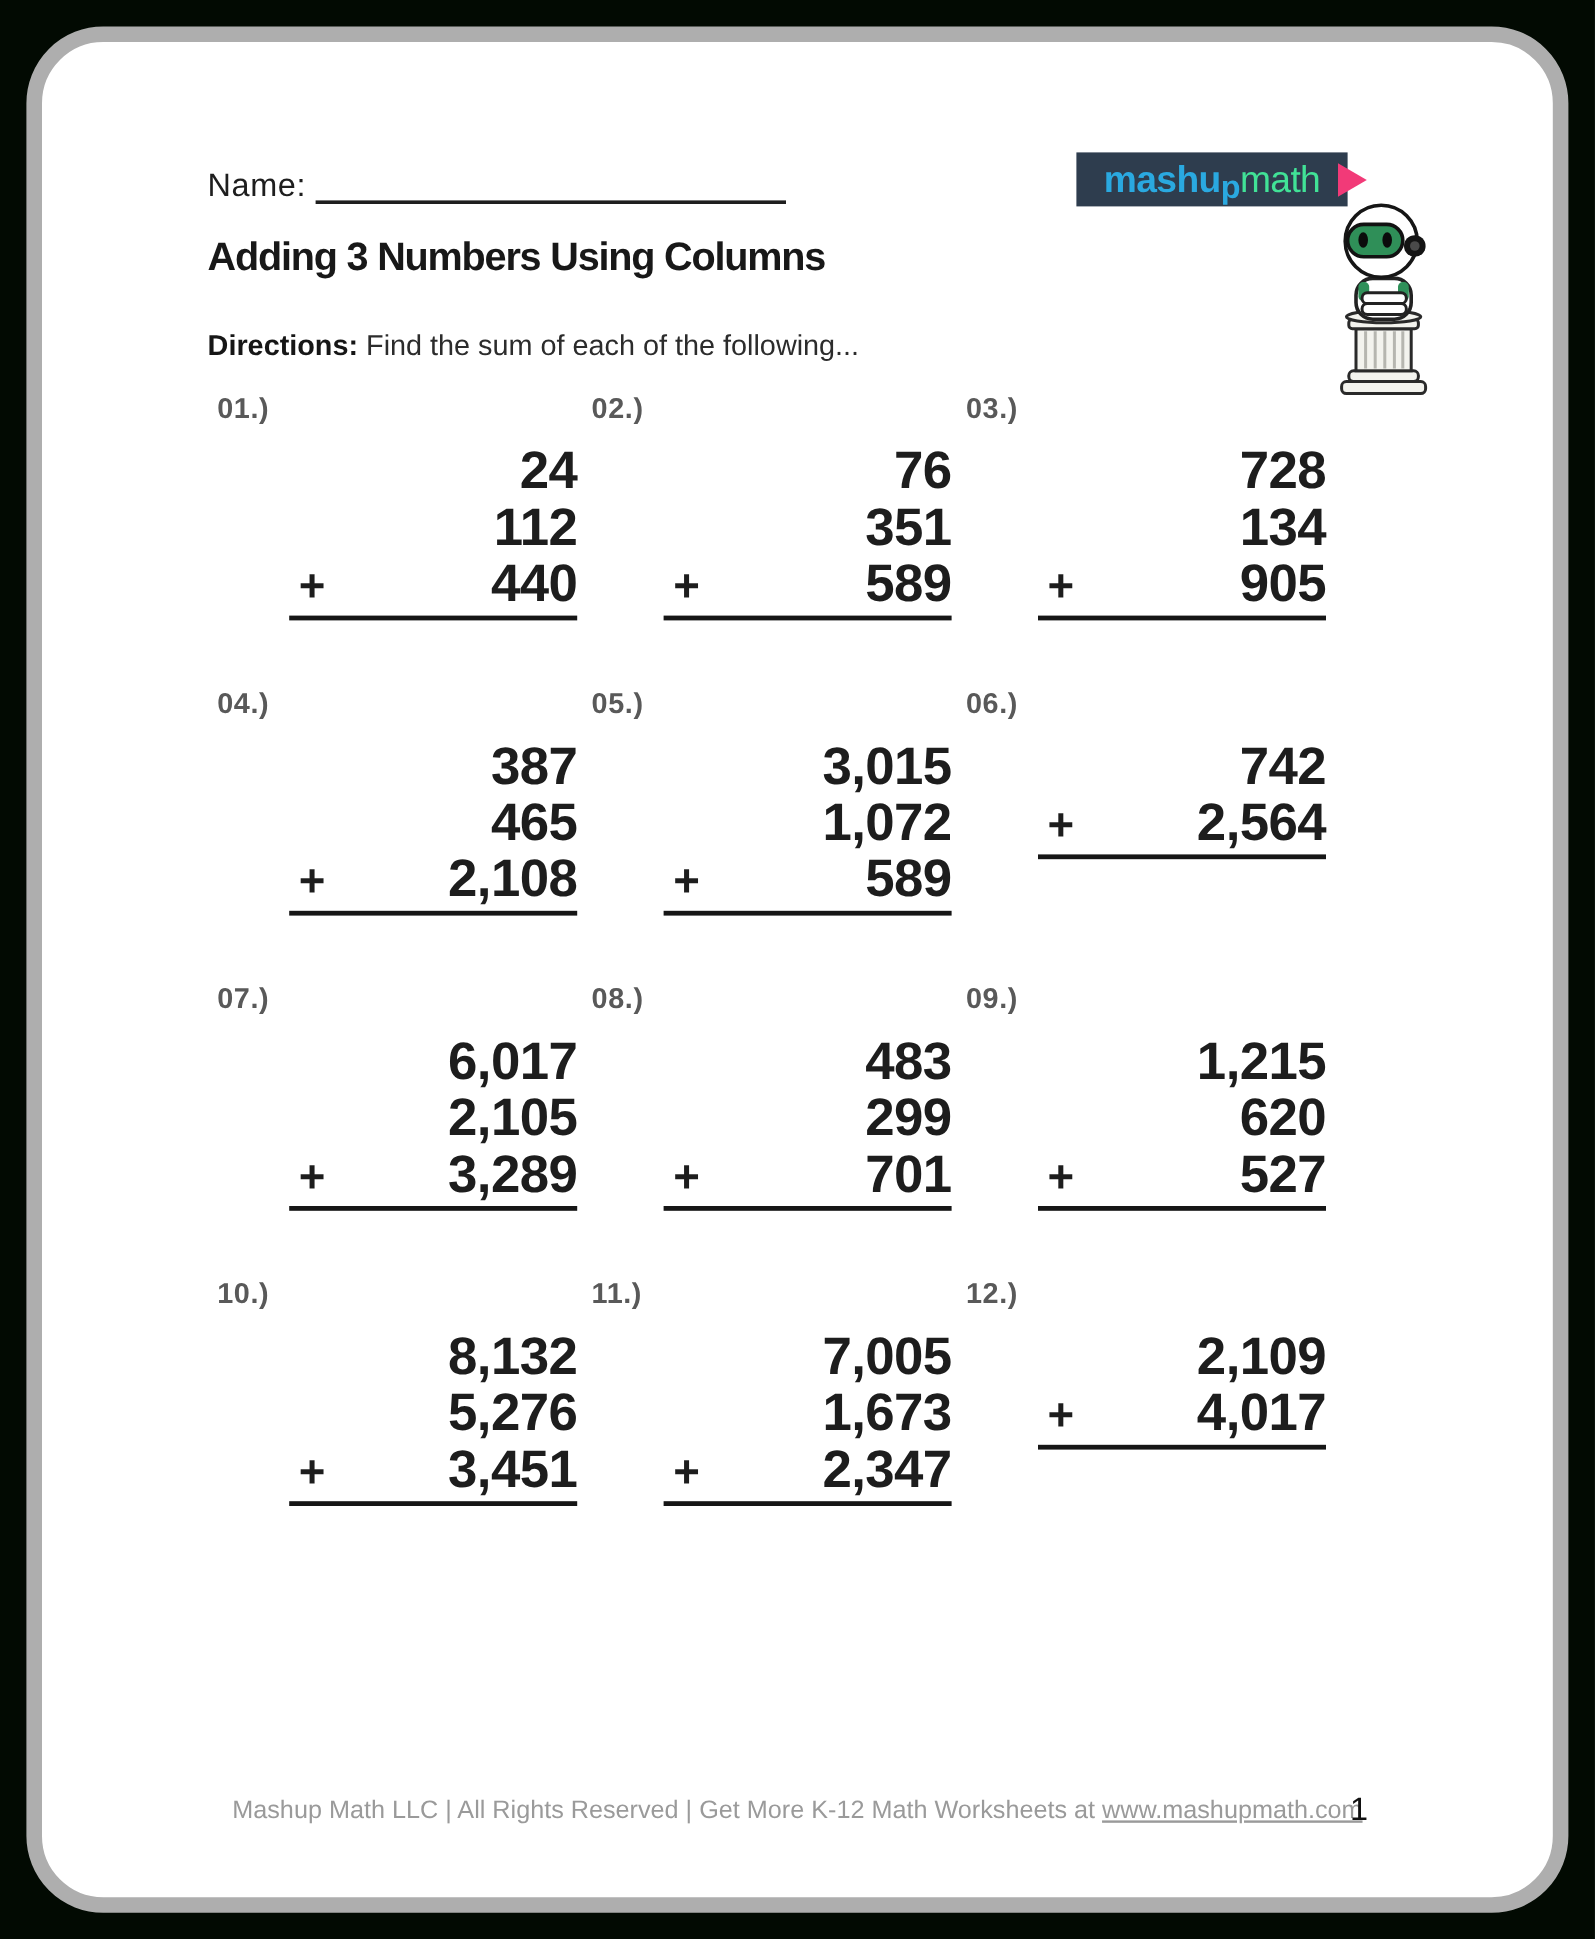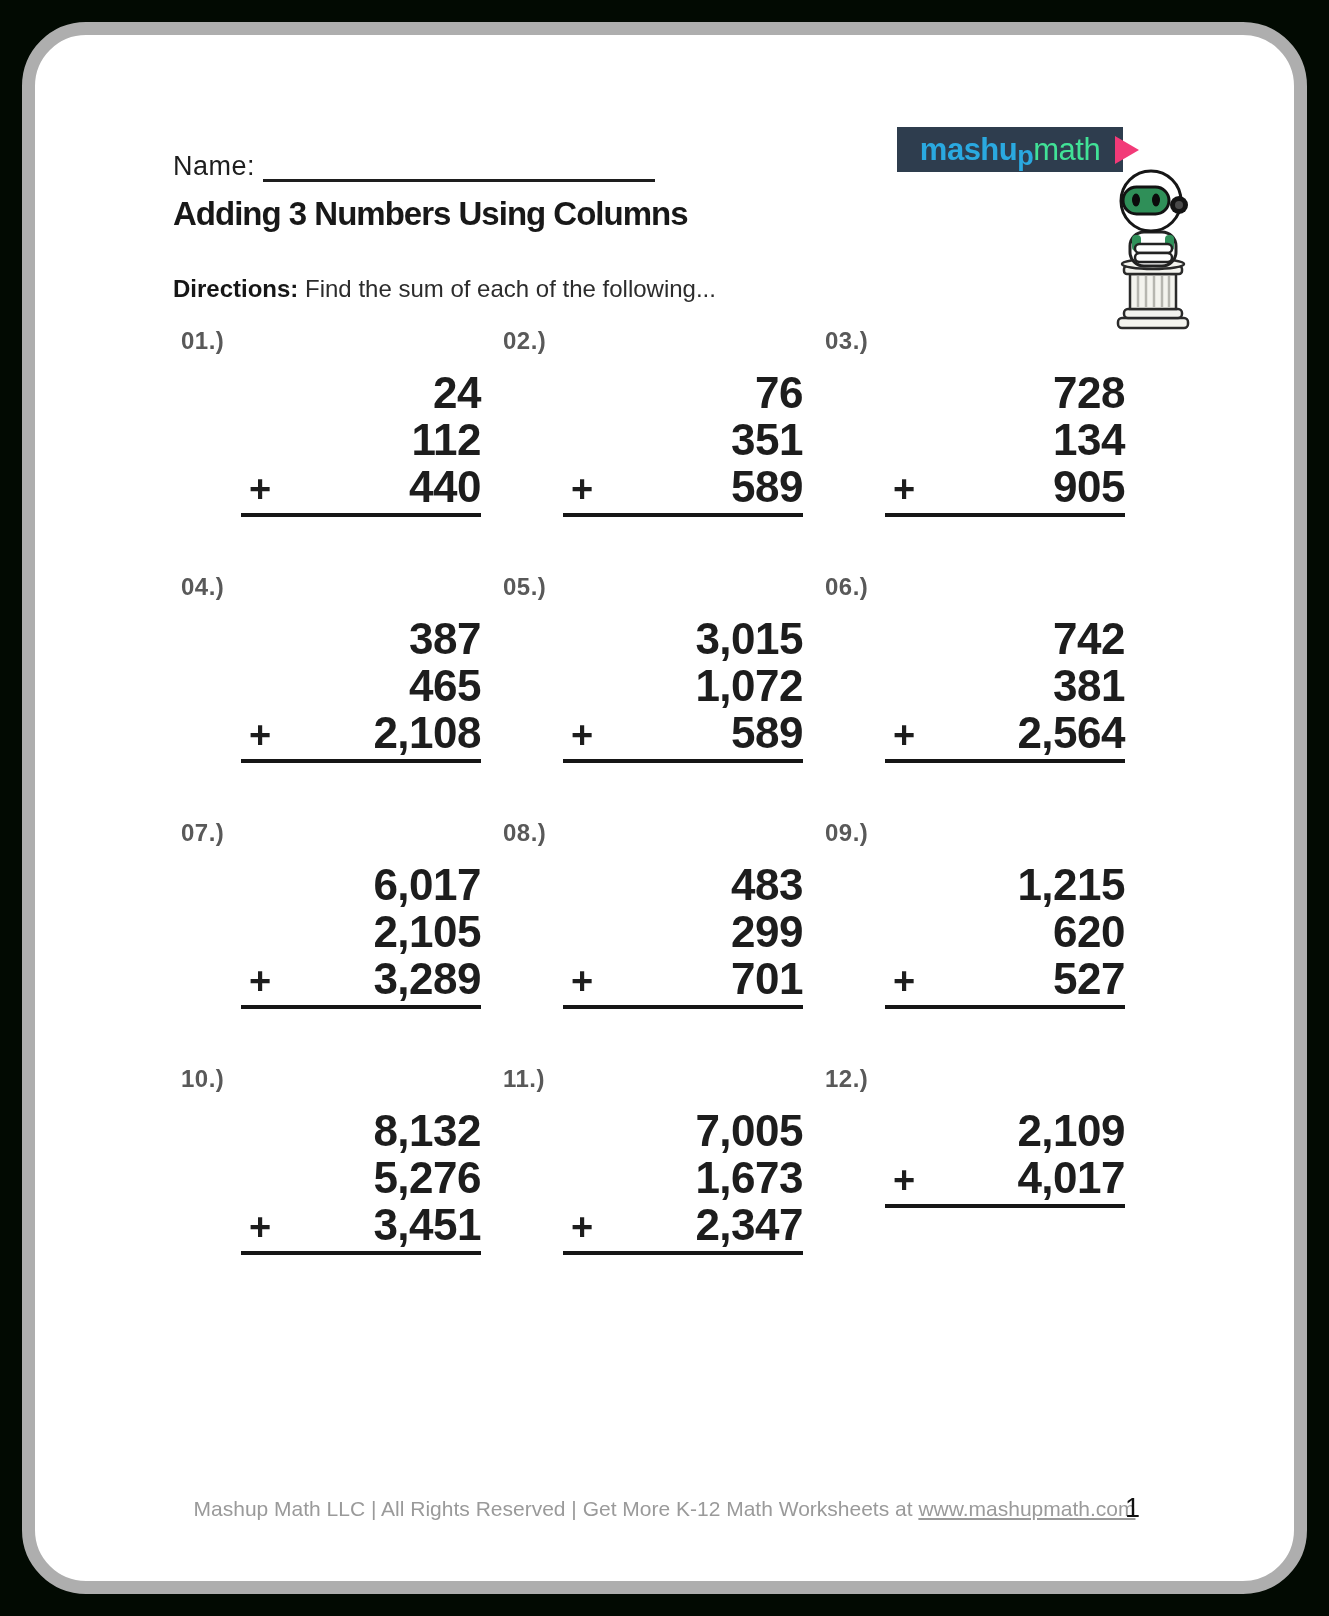--- a/index.html
+++ b/index.html
@@ -3,21 +3,21 @@
 <meta charset="utf-8">
 <style>
   * { margin:0; padding:0; box-sizing:border-box; }
   body { background:#020a02; font-family:"Liberation Sans", sans-serif; }
   .canvas { position:relative; width:1329px; height:1616px; background:#020a02; overflow:hidden; }
   .page {
     position:absolute; left:22px; top:22px; width:1285px; height:1572px;
     background:#ffffff; border:13px solid #aeaeae; border-radius:64px;
   }
   
-  .name-row { position:absolute; left:138px; top:116px; display:flex; align-items:flex-end; }
+  .name-row { position:absolute; left:138px; top:104px; display:flex; align-items:flex-end; }
   .name-label { font-size:27px; color:#1e1e1e; letter-spacing:0.5px; }
   .name-line { display:inline-block; width:392px; height:26px; border-bottom:3px solid #1e1e1e; margin-left:8px; }
   .logo-box {
     position:absolute; left:862px; top:92px; width:226px; height:45px;
     background:#2e3d4e; display:flex; align-items:center; justify-content:center;
   }
   .logo-text { font-size:31px; font-weight:bold; letter-spacing:-0.5px; line-height:1; }
   .logo-p1 { color:#2aa9e0; }
   .logo-p2 { color:#2aa9e0; position:relative; top:5px; font-size:27px; }
   .logo-p3 { color:#41e297; font-weight:normal; }
@@ -25,21 +25,21 @@
     position:absolute; right:-16px; top:9px; width:0; height:0;
     border-left:24px solid #f23a78; border-top:14px solid transparent; border-bottom:14px solid transparent;
   }
   .robot { position:absolute; left:1063px; top:133px; }
   .page-title { position:absolute; left:138px; top:160px; font-size:33px; font-weight:800; color:#181818; letter-spacing:-1px; }
   .directions { position:absolute; left:138px; top:240px; font-size:24px; color:#2c2c2c; }
   .directions b { color:#161616; }
   
   .problems {
     position:absolute; left:146px; top:292px;
-    display:grid; grid-template-columns:repeat(3, 300px); column-gap:22px; grid-auto-rows:246px;
+    display:grid; grid-template-columns:repeat(3, 300px); column-gap:12px; grid-auto-rows:246px;
   }
   .plabel { font-size:24px; font-weight:bold; color:#595959; letter-spacing:0.5px; margin-bottom:14px; }
   .addend, .sum-row { width:240px; margin-left:auto; text-align:right;
     font-size:44px; font-weight:bold; color:#1d1d1d; line-height:47px; letter-spacing:-0.5px; }
   .sum-row { position:relative; border-bottom:4px solid #161616; padding-bottom:3px; }
   .plus { position:absolute; left:8px; top:3px; font-size:38px; }
   
   .footer { position:absolute; left:0; top:1462px; width:100%; text-align:center;
     font-size:21px; color:#9a9a9a; }
   .flink { color:#9a9a9a; text-decoration:underline; cursor:pointer; }
@@ -130,21 +130,20 @@
       <div class="problem">
         <div class="plabel">05.)</div>
         <div class="addend">3,015</div>
         <div class="addend">1,072</div>
         <div class="sum-row"><span class="plus">+</span><span>589</span></div>
       </div>
 
       <div class="problem">
         <div class="plabel">06.)</div>
         <div class="addend">742</div>
-        <div class="addend">381</div>
         <div class="sum-row"><span class="plus">+</span><span>2,564</span></div>
       </div>
 
       <div class="problem">
         <div class="plabel">07.)</div>
         <div class="addend">6,017</div>
         <div class="addend">2,105</div>
         <div class="sum-row"><span class="plus">+</span><span>3,289</span></div>
       </div>
 

